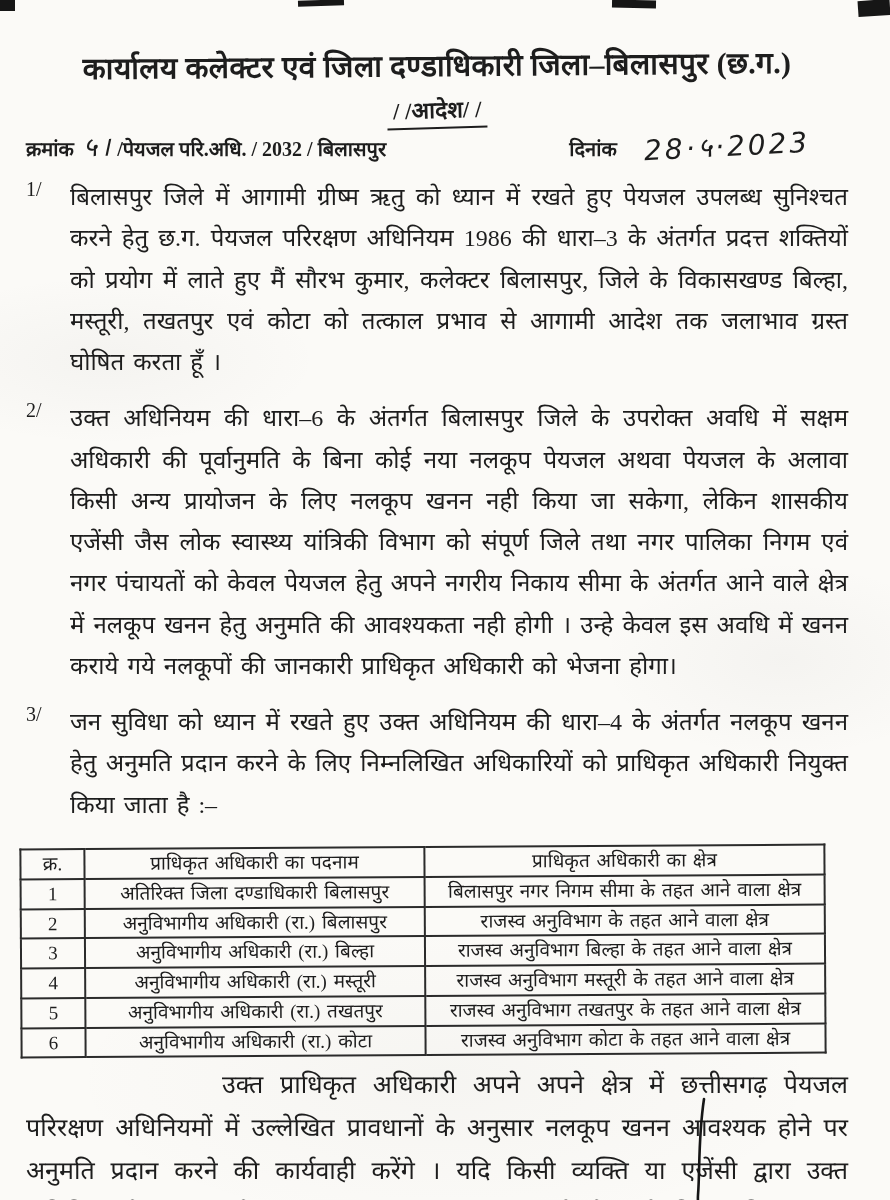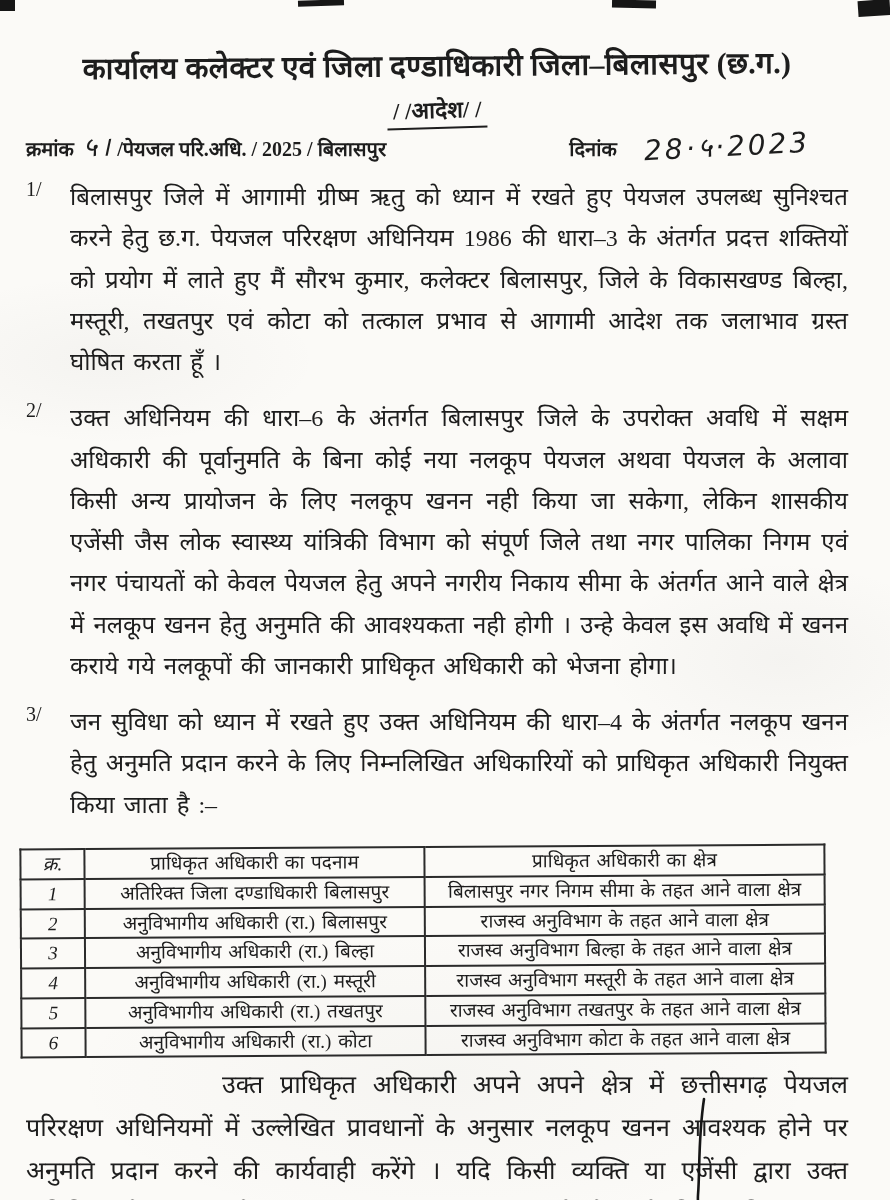--- a/index.html
+++ b/index.html
@@ -52,21 +52,21 @@
   }
 
   table.officers {
     margin:20px 0 0 -6px; border-collapse:collapse; width:806px;
     transform:rotate(-0.35deg); table-layout:fixed;
   }
   table.officers td {
     border:2px solid #2b2b2b; font-size:19px; text-align:center;
     padding:2px 4px; line-height:1.25; word-spacing:2px;
   }
-  td.col-sn { width:54px;font-style:italic; }
+  td.col-sn { width:54px; }
   td.col-desig { width:330px; }
 
   .closing {
     position:relative; margin-top:7px; font-size:25px; line-height:1.72;
     text-align:justify; text-indent:196px; word-spacing:3px;
   }
   .effective { margin-top:14px; margin-left:250px; font-size:20px; }
 
   .sig-stroke { position:absolute; left:648px; top:34px; pointer-events:none; }
   .sign-block {
@@ -88,21 +88,21 @@
 
     <div class="doc-title">कार्यालय कलेक्टर एवं जिला दण्डाधिकारी जिला–बिलासपुर (छ.ग.)</div>
 
     <div class="doc-subtitle-wrap">
       <span class="doc-subtitle">/ /आदेश/ /</span>
     </div>
 
     <div class="meta-row">
       <div>
         <span>क्रमांक</span>
-        <span class="hw">५।</span><span>/पेयजल परि.अधि. / 2025 / बिलासपुर</span>
+        <span class="hw">५।</span><span>/पेयजल परि.अधि. / 2032 / बिलासपुर</span>
       </div>
       <div class="meta-date">
         <span>दिनांक</span>
         <span class="hw">28·५·2023</span>
       </div>
     </div>
 
     <div class="para">
       <div class="para-num">1/</div>
       <div class="para-text">बिलासपुर जिले में आगामी ग्रीष्म ऋतु को ध्यान में रखते हुए पेयजल उपलब्ध सुनिश्चत करने हेतु छ.ग. पेयजल परिरक्षण अधिनियम 1986 की धारा–3 के अंतर्गत प्रदत्त शक्तियों को प्रयोग में लाते हुए मैं सौरभ कुमार, कलेक्टर बिलासपुर, जिले के विकासखण्ड बिल्हा, मस्तूरी, तखतपुर एवं कोटा को तत्काल प्रभाव से आगामी आदेश तक जलाभाव ग्रस्त घोषित करता हूँ ।</div>

